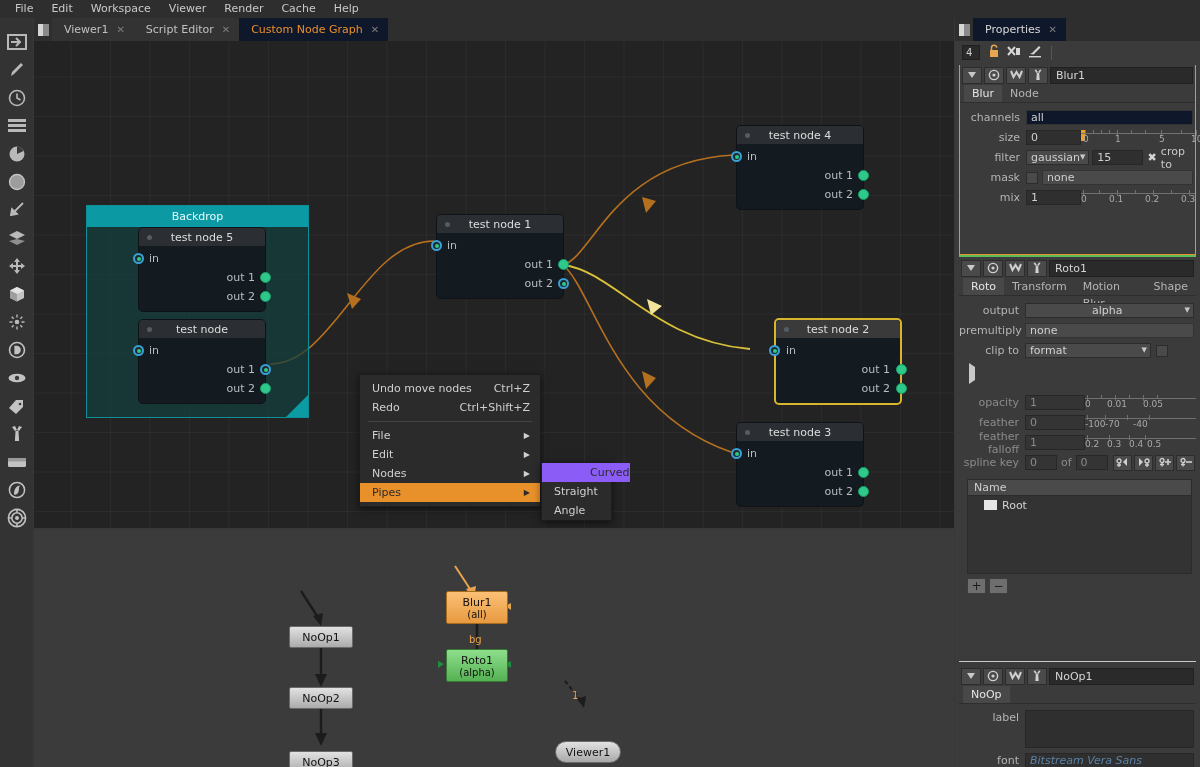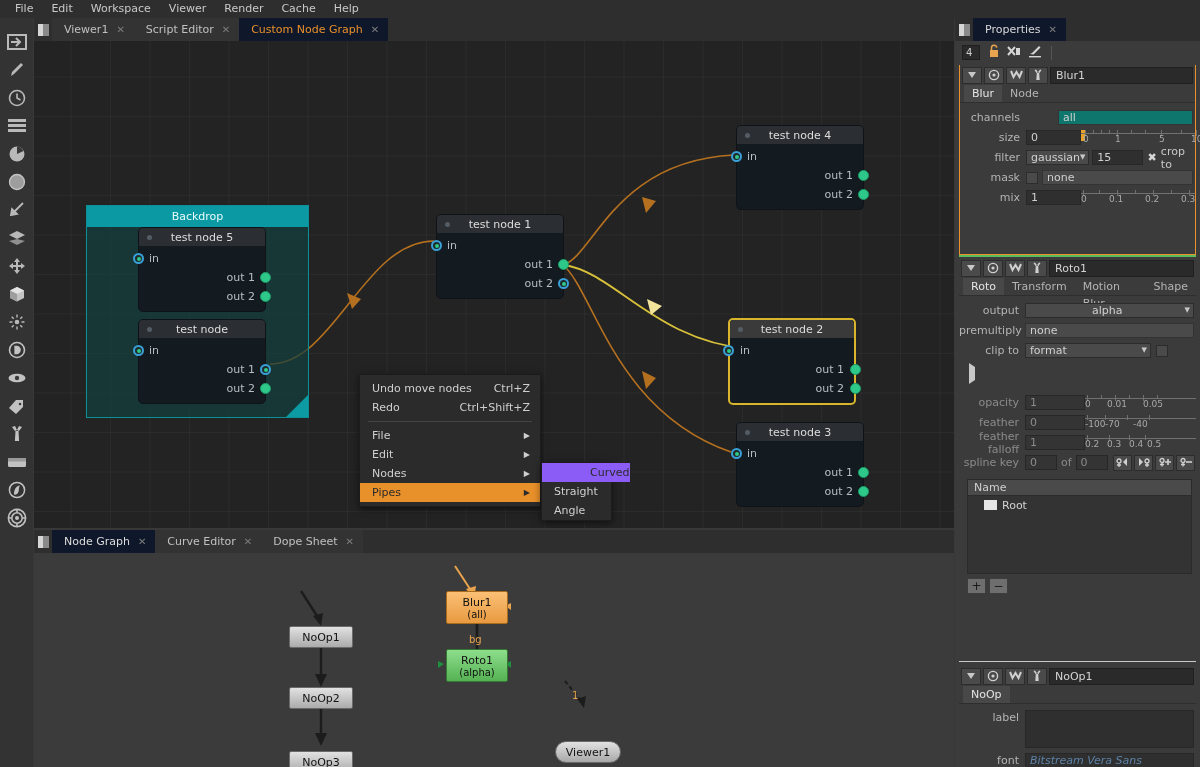--- a/index.html
+++ b/index.html
@@ -404,21 +404,21 @@
             <span>out 1</span>
             <span class="port outp" style="top:4px;"></span>
           </div>
           <div class="prow out">
             <span>out 2</span>
             <span class="port outp" style="top:4px;"></span>
           </div>
         </div>
       </div>
 
-      <div class="cnode selected" style="left:694px; top:277px; width:128px;">
+      <div class="cnode selected" style="left:740px; top:277px; width:128px;">
         <div class="hdr">
           <span class="dot"></span>
           <span class="nm">test node 2</span>
         </div>
         <div class="ports">
           <div class="prow in">
             <span class="port inp" style="top:4px;left:-7px;"></span>
             <span>in</span>
           </div>
           <div class="prow out">
@@ -483,37 +483,20 @@
       <div class="submenu" style="left:507px; top:421px; width:71px;">
         <div class="subitem hl">Curved</div>
         <div class="subitem">Straight</div>
         <div class="subitem">Angle</div>
       </div>
 
     </div>
   </div>
 
   <div class="pane-bot">
-    <div class="tabbar">
-      <div class="tabgrip">
-          <i></i>
-        </div>
-      <div class="tab active" style="color:#dcdcdc;">
-        <span>Node Graph</span>
-        <span class="x"></span>
-      </div>
-      <div class="tab">
-        <span>Curve Editor</span>
-        <span class="x"></span>
-      </div>
-      <div class="tab">
-        <span>Dope Sheet</span>
-        <span class="x"></span>
-      </div>
-    </div>
 
     <div class="dag">
       <svg width="920" height="213" style="position:absolute;left:0;top:0;">
 
         <line x1="267" y1="37" x2="285" y2="65" stroke="#1c1c1c" stroke-width="2.4"></line>
         <polygon points="287,72 279,62 289,59" fill="#1c1c1c"></polygon>
 
         <line x1="287" y1="94" x2="287" y2="122" stroke="#1c1c1c" stroke-width="2.4"></line>
         <polygon points="287,133 281,120 293,120" fill="#1c1c1c"></polygon>
 
@@ -622,21 +605,21 @@
         </div>
         <div class="nhname">Blur1</div>
       </div>
       <div class="ptabs">
         <div class="ptab active">Blur</div>
         <div class="ptab">Node</div>
       </div>
 
       <div class="prow2" style="margin-top:6px;">
         <span class="plabel">channels</span>
-        <span class="pfield" style="flex:1;margin-right:2px;background:#0f766e;border-color:#333;margin-left:32px;">all</span>
+        <span class="pfield" style="flex:1;margin-right:2px;background:#0f172a;border-color:#333;">all</span>
       </div>
 
       <div class="prow2">
         <span class="plabel">size</span>
         <span class="pfield" style="width:55px;">0</span>
         <span class="slider">
           <span class="knob"></span>
           <span class="axis"></span>
           <span class="tk" style="left:4px;height:6px;"></span>
             <span class="tk" style="left:12px;height:4px;"></span>

